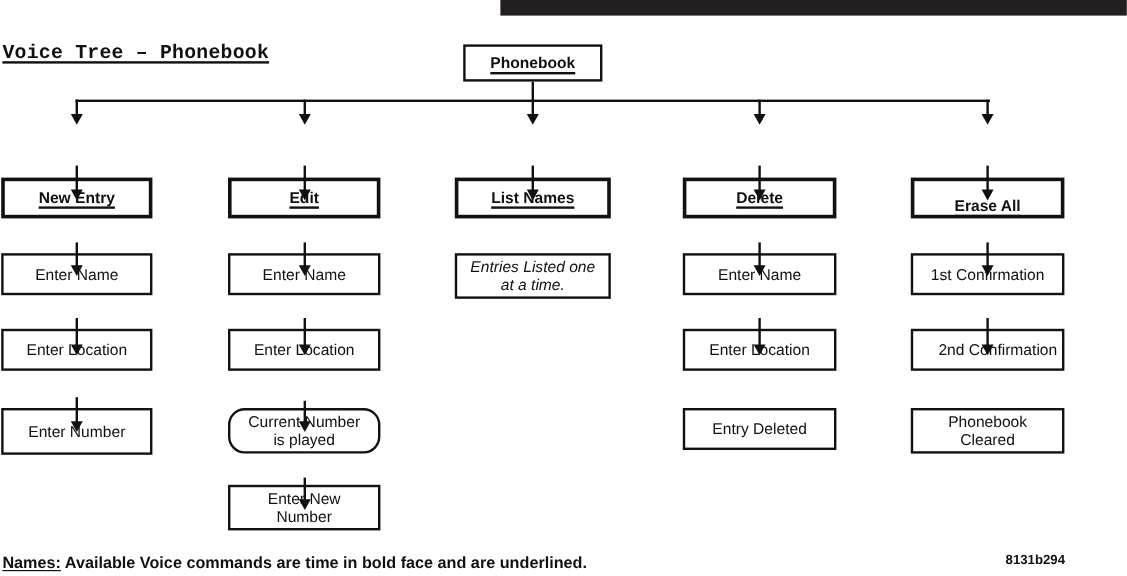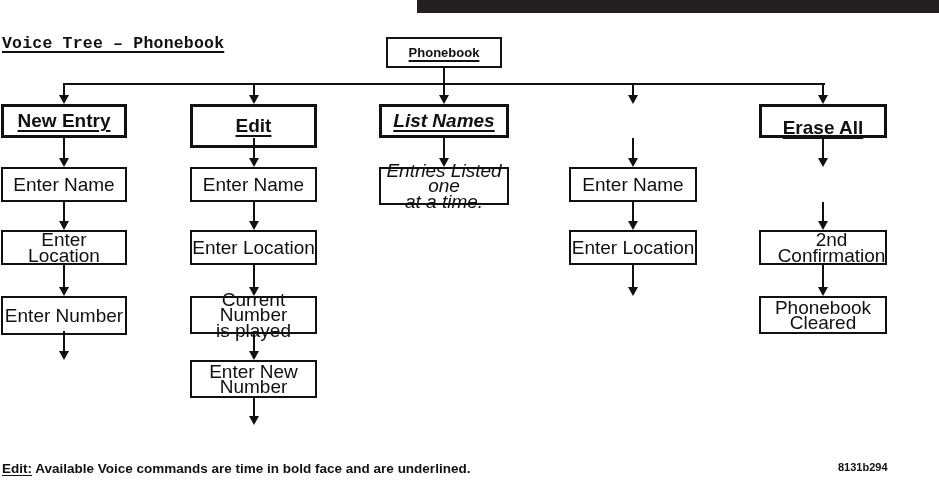--- a/index.html
+++ b/index.html
@@ -23,22 +23,23 @@
     white-space:nowrap;
     font-family:Liberation Mono, monospace;
   }
   #diagram { position:absolute; left:0; top:0; width:939px; height:480px; }
   .box {
     position:absolute;
     background:#ffffff;
     border:2px solid #111111;
     display:flex; align-items:center; justify-content:center;
     text-align:center;
-    font-size:19px; line-height:15.5px;
+    font-size:13px; line-height:15.5px;
     white-space:pre-line;
+    margin-top:44px;
   }
   .command-box { border-width:3px; }
   .command-box .box-label, .root-box .box-label {
     font-weight:bold;
     text-decoration:underline; text-decoration-thickness:1.5px; text-underline-offset:3px;
   }
   .root-box {
     position:absolute; left:386px; top:37px; width:116px; height:31px;
     background:#ffffff; border:2px solid #111111;
     display:flex; align-items:center; justify-content:center;
@@ -85,63 +86,66 @@
     <div class="vline" style="left: 63px; top: 202px; height: 21px;"></div>
     <div class="arrowhead" style="left: 59px; top: 221px;"></div>
     <div class="box step-box" style="left: 1px; top: 230px; width: 126px; height: 35px;"><span class="box-label">Enter Location</span></div>
     <div class="vline" style="left: 63px; top: 265px; height: 24px;"></div>
     <div class="arrowhead" style="left: 59px; top: 287px;"></div>
     <div class="box step-box" style="left: 1px; top: 296px; width: 126px; height: 39px;"><span class="box-label">Enter Number</span></div>
     <div class="vline" style="left: 63px; top: 331px; height: 22px;"></div>
     <div class="arrowhead" style="left: 59px; top: 351px;"></div>
     <div class="vline" style="left: 252.5px; top: 83px; height: 14px;"></div>
     <div class="arrowhead" style="left: 248.5px; top: 95px;"></div>
-    <div class="box command-box" style="left: 190px; top: 104px; width: 127px; height: 44px; justify-content: center;"><span class="box-label">Edit</span></div>
+    <div class="box command-box" style="left: 190px; top: 104px; width: 127px; height: 34px; justify-content: center;"><span class="box-label">Edit</span></div>
     <div class="vline" style="left: 252.5px; top: 138px; height: 22px;"></div>
     <div class="arrowhead" style="left: 248.5px; top: 158px;"></div>
     <div class="box step-box" style="left: 190px; top: 167px; width: 127px; height: 35px;"><span class="box-label">Enter Name</span></div>
     <div class="vline" style="left: 252.5px; top: 202px; height: 21px;"></div>
     <div class="arrowhead" style="left: 248.5px; top: 221px;"></div>
     <div class="box step-box" style="left: 190px; top: 230px; width: 127px; height: 35px;"><span class="box-label">Enter Location</span></div>
     <div class="vline" style="left: 252.5px; top: 265px; height: 24px;"></div>
     <div class="arrowhead" style="left: 248.5px; top: 287px;"></div>
-    <div class="box step-box" style="left: 190px; top: 296px; width: 127px; height: 38px;"><span class="box-label">Current Number
+    <div class="box step-box" style="left: 190px; top: 296px; width: 127px; height: 38px; border-radius: 14px;"><span class="box-label">Current Number
 is played</span></div>
     <div class="vline" style="left: 252.5px; top: 334px; height: 19px;"></div>
     <div class="arrowhead" style="left: 248.5px; top: 351px;"></div>
     <div class="box step-box" style="left: 190px; top: 360px; width: 127px; height: 38px;"><span class="box-label">Enter New
 Number</span></div>
     <div class="vline" style="left: 252.5px; top: 398px; height: 20px;"></div>
     <div class="arrowhead" style="left: 248.5px; top: 416px;"></div>
     <div class="vline" style="left: 443px; top: 83px; height: 14px;"></div>
     <div class="arrowhead" style="left: 439px; top: 95px;"></div>
-    <div class="box command-box" style="left: 379px; top: 104px; width: 130px; height: 34px; font-style: italic;"><span class="box-label">List Names</span></div>
+    <div class="box command-box" style="left: 379px; top: 104px; width: 130px; height: 34px;"><span class="box-label">List Names</span></div>
     <div class="vline" style="left: 443px; top: 138px; height: 22px;"></div>
     <div class="arrowhead" style="left: 439px; top: 158px;"></div>
     <div class="box step-box" style="left: 379px; top: 167px; width: 130px; height: 38px; font-style: italic;"><span class="box-label">Entries Listed one
 at a time.</span></div>
     <div class="vline" style="left: 632px; top: 83px; height: 14px;"></div>
     <div class="arrowhead" style="left: 628px; top: 95px;"></div>
+    <div class="box command-box" style="left: 569px; top: 104px; width: 128px; height: 34px;"><span class="box-label">Delete</span></div>
     <div class="vline" style="left: 632px; top: 138px; height: 22px;"></div>
     <div class="arrowhead" style="left: 628px; top: 158px;"></div>
     <div class="box step-box" style="left: 569px; top: 167px; width: 128px; height: 35px;"><span class="box-label">Enter Name</span></div>
     <div class="vline" style="left: 632px; top: 202px; height: 21px;"></div>
     <div class="arrowhead" style="left: 628px; top: 221px;"></div>
     <div class="box step-box" style="left: 569px; top: 230px; width: 128px; height: 35px;"><span class="box-label">Enter Location</span></div>
     <div class="vline" style="left: 632px; top: 265px; height: 24px;"></div>
     <div class="arrowhead" style="left: 628px; top: 287px;"></div>
+    <div class="box step-box" style="left: 569px; top: 296px; width: 128px; height: 35px;"><span class="box-label">Entry Deleted</span></div>
     <div class="vline" style="left: 822px; top: 83px; height: 14px;"></div>
     <div class="arrowhead" style="left: 818px; top: 95px;"></div>
     <div class="box command-box" style="left: 759px; top: 104px; width: 128px; height: 34px; align-items: flex-end;"><span class="box-label">Erase All</span></div>
     <div class="vline" style="left: 822px; top: 138px; height: 22px;"></div>
     <div class="arrowhead" style="left: 818px; top: 158px;"></div>
+    <div class="box step-box" style="left: 759px; top: 167px; width: 128px; height: 35px;"><span class="box-label">1st Confirmation</span></div>
     <div class="vline" style="left: 822px; top: 202px; height: 21px;"></div>
     <div class="arrowhead" style="left: 818px; top: 221px;"></div>
     <div class="box step-box" style="left: 759px; top: 230px; width: 128px; height: 35px; padding-left: 17px;"><span class="box-label">2nd Confirmation</span></div>
     <div class="vline" style="left: 822px; top: 265px; height: 24px;"></div>
     <div class="arrowhead" style="left: 818px; top: 287px;"></div>
     <div class="box step-box" style="left: 759px; top: 296px; width: 128px; height: 38px;"><span class="box-label">Phonebook
 Cleared</span></div>
   </div>
 
-<div class="footer-note"><span class="note-prefix">Edit:</span> <span>Available Voice commands are time in bold face and are underlined.</span></div>
+<div class="footer-note"><span class="note-prefix">Names:</span> <span>Available Voice commands are time in bold face and are underlined.</span></div>
 
 <div class="figure-code">8131b294</div>
 
 </body></html>

